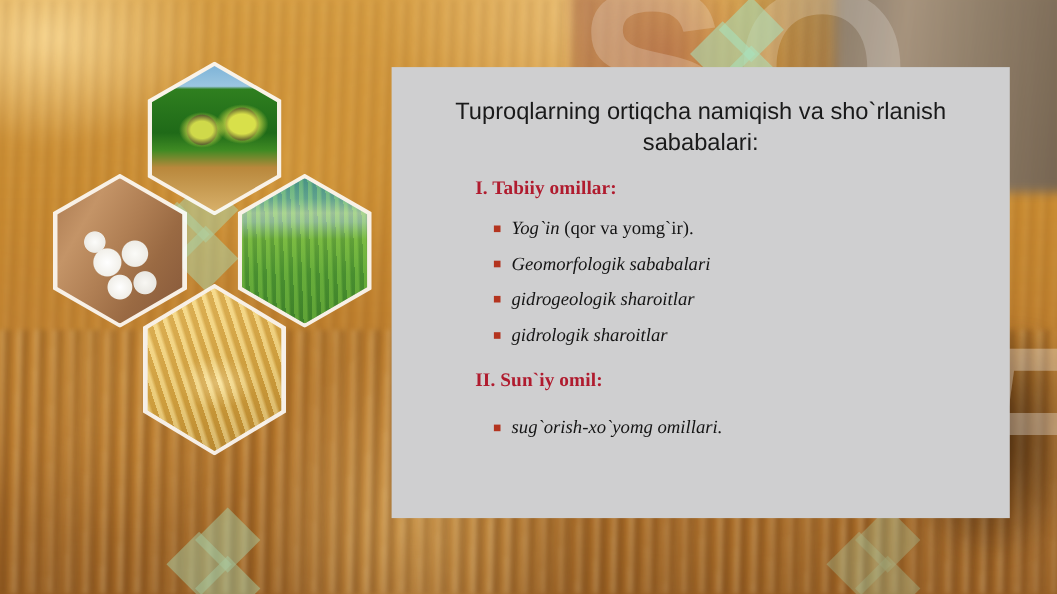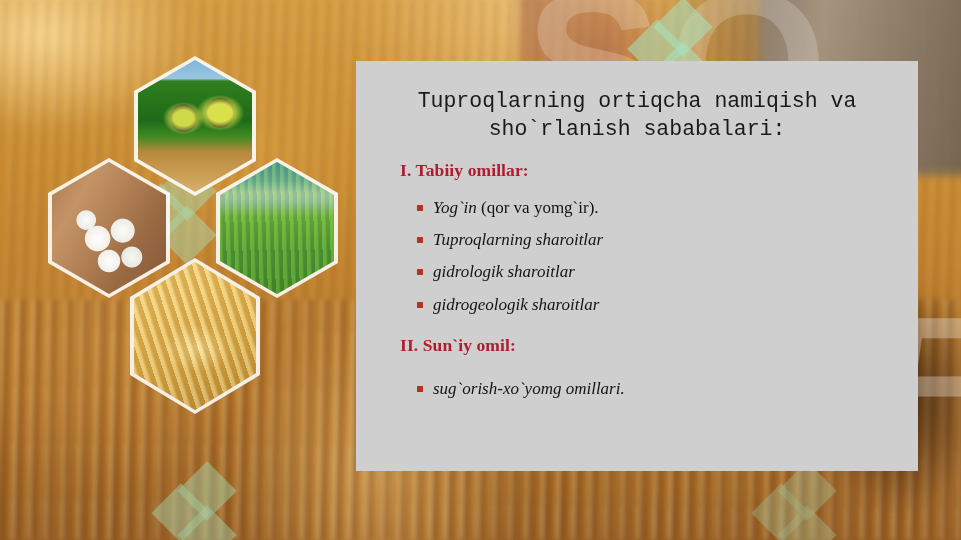--- a/index.html
+++ b/index.html
@@ -186,24 +186,24 @@
     background: #cfcfd0;
   }
   .panel-title {
     margin: 0;
     padding: 26px 42px 0 42px;
     font-size: 21.5px;
     line-height: 1.32;
     font-weight: 400;
     color: #1a1a1a;
     text-align: center;
-    font-family: Liberation Mono, monospace;
+    font-family: Liberation Sans, sans-serif;
   }
   .body {
-    padding: 16px 0 0 44px;
+    padding: 16px 0 0 76px;
   }
   .sec-head {
     color: #b01b2e;
     font-weight: 700;
     font-size: 17.5px;
     margin: 0 0 6px 0;
     letter-spacing: .1px;
     font-family: "Liberation Serif", "DejaVu Serif", serif;
   }
   .sec-head.second { margin-top: 20px; margin-bottom: 22px; }
@@ -289,27 +289,27 @@
 
     <div class="body">
 
       <div>
         <p class="sec-head">I. Tabiiy omillar:</p>
         <ul class="bullets">
           <li>
             <span>Yog`in</span><span class="upright"> (qor va yomg`ir).</span>
           </li>
           <li>
-            <span>Tuproqlarning sharoitlar</span><span class="upright"></span>
+            <span>Geomorfologik sababalari</span><span class="upright"></span>
+          </li>
+          <li>
+            <span>gidrogeologik sharoitlar</span><span class="upright"></span>
           </li>
           <li>
             <span>gidrologik sharoitlar</span><span class="upright"></span>
-          </li>
-          <li>
-            <span>gidrogeologik sharoitlar</span><span class="upright"></span>
           </li>
         </ul>
       </div>
 
       <div>
         <p class="sec-head second">II. Sun`iy omil:</p>
         <ul class="bullets">
           <li>
             <span>sug`orish-xo`yomg omillari.</span><span class="upright"></span>
           </li>

